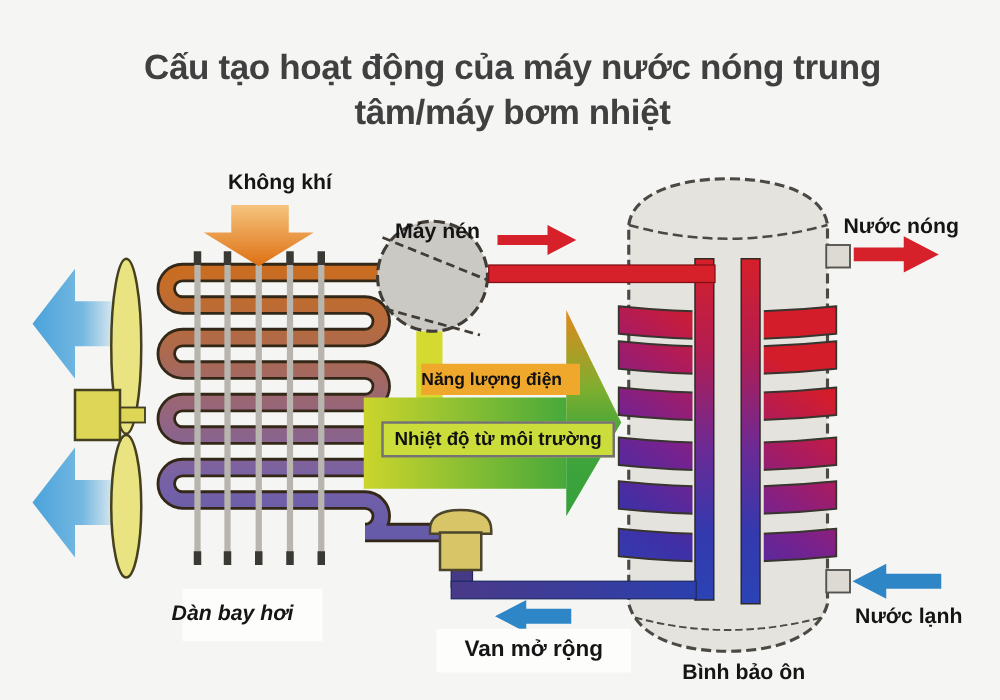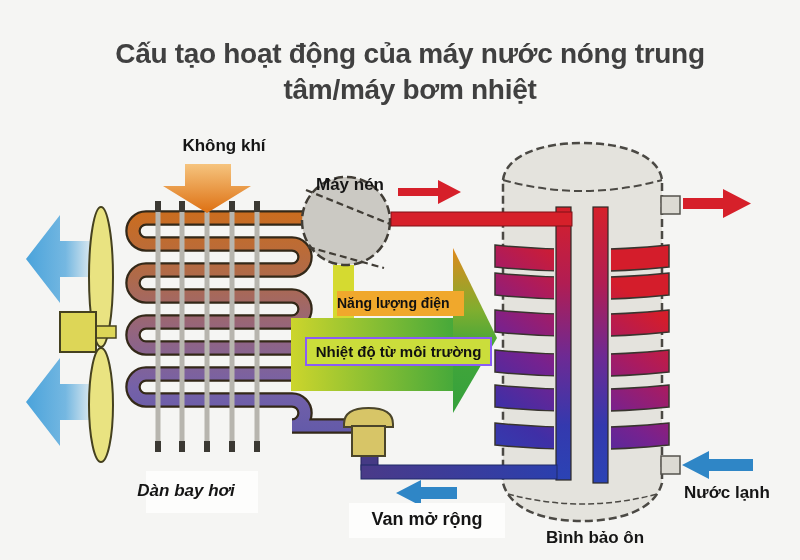--- a/index.html
+++ b/index.html
@@ -18,21 +18,21 @@
     color:#404040;font-weight:800;font-size:28px;line-height:36px;
     letter-spacing:-0.3px;
   }
   #electric-label{
     position:absolute;left:337px;top:291px;width:127px;height:25px;
     background:#f0a82c;color:#111;font-weight:bold;font-size:14px;
     text-align:left;line-height:25px;white-space:nowrap;
   }
   #ambient-label{
     position:absolute;left:305px;top:337px;width:183px;height:25px;
-    background:#cbdd3b;border:2px solid #8b5cf6;color:#111;
+    background:#cbdd3b;border:2px solid #737373;color:#111;
     font-weight:bold;font-size:15px;text-align:center;line-height:25px;white-space:nowrap;
   }
   #valve-label{left:349px;top:509px;width:156px;font-size:18px;font-weight:600;}
   #valve-label b{font-weight:800;}
 </style>
 </head>
 <body>
 
 <div id="stage">
 
@@ -178,20 +178,21 @@
 
   <div id="title">
     <div>Cấu tạo hoạt động của máy nước nóng trung</div>
     <div>tâm/máy bơm nhiệt</div>
   </div>
 
   <div class="lbl" style="left:164px;top:136px;width:120px;">Không khí</div>
 
   <div class="lbl" style="left:300px;top:142px;width:100px;margin-top:33px;">Máy nén</div>
 
+  <div class="lbl" style="left:666px;top:171px;width:110px;">Nước nóng</div>
 
   <div id="electric-label">Năng lượng điện</div>
 
   <div id="ambient-label">Nhiệt độ từ môi trường</div>
 
   <div class="lbl" style="left:130px;top:481px;width:112px;font-style:italic;">Dàn bay hơi</div>
 
   <div class="lbl" id="valve-label">
     <span>Van mở </span><b>rộng</b>
   </div>

